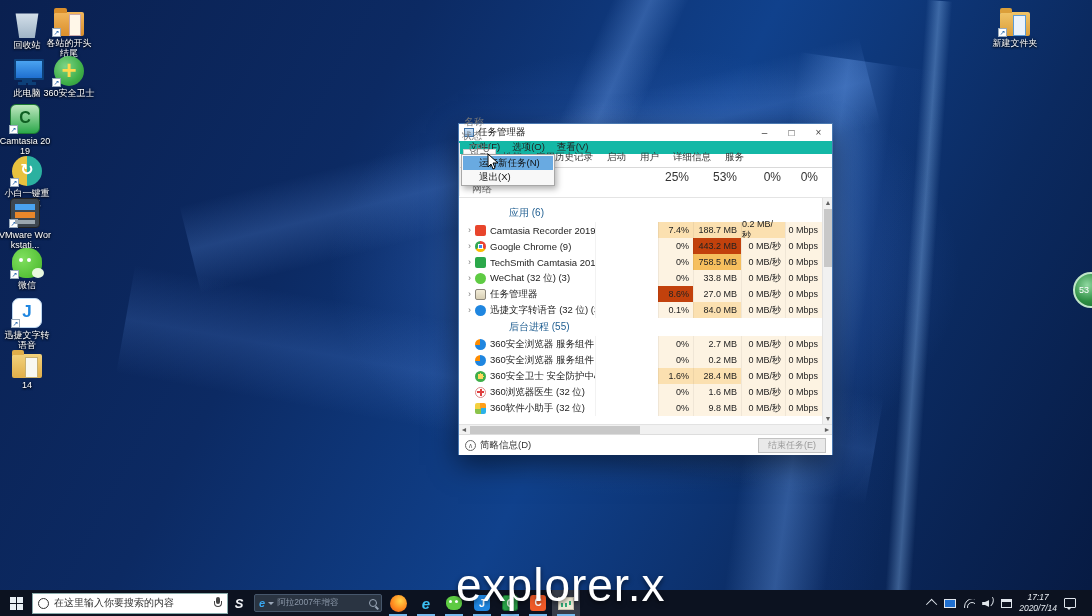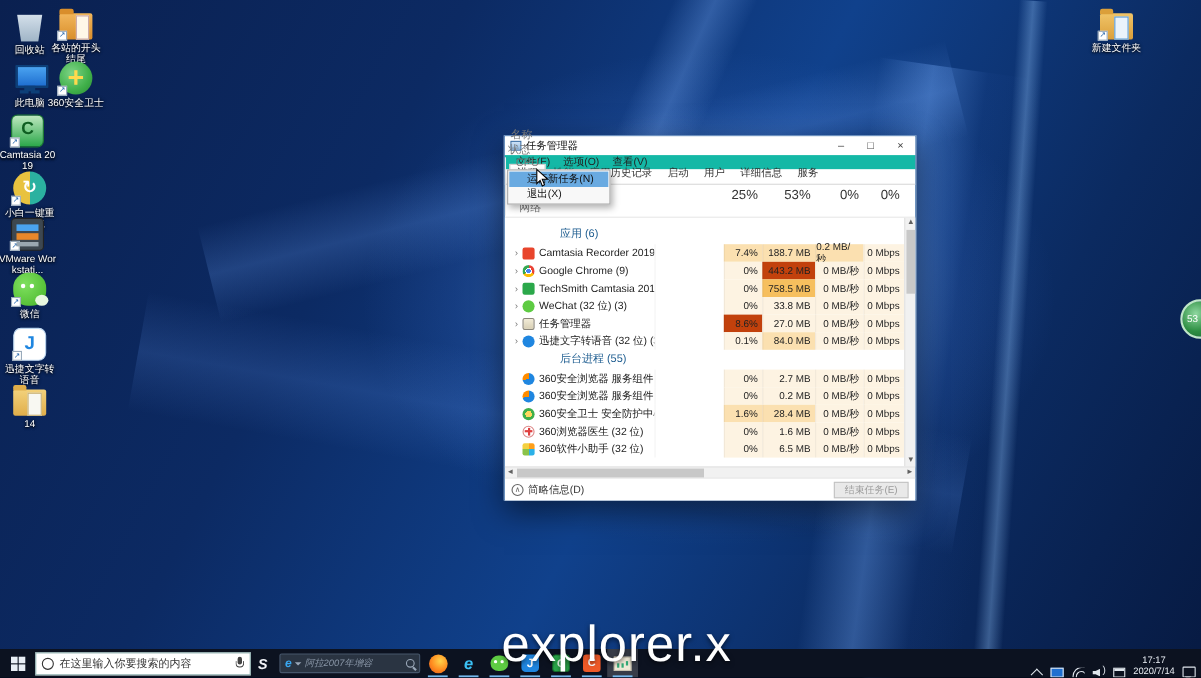--- a/index.html
+++ b/index.html
@@ -124,37 +124,37 @@
   .cortana-ring{width:11px;height:11px;border:1.5px solid #333;border-radius:50%;flex:none;}
   .searchtxt{flex:1;font-size:10px;color:#333;white-space:nowrap;overflow:hidden;}
   .mic{width:8px;height:12px;flex:none;position:relative;}
   .mic::before{content:"";position:absolute;left:2px;top:0;width:4px;height:7px;background:#444;border-radius:2px;}
   .mic::after{content:"";position:absolute;left:0;top:4px;width:6px;height:5px;border:1px solid #444;border-top:none;border-radius:0 0 5px 5px;}
   .tb-360s{width:22px;text-align:center;font-size:13px;font-weight:bold;color:#f2f4f8;font-style:italic;}
   .minisearch{width:128px;height:18px;margin-left:4px;background:#2a3442;border:1px solid #46566b;border-radius:2px;
      display:flex;align-items:center;padding:0 4px;gap:3px;}
   .minie{color:#39a7f0;font-weight:bold;font-style:italic;font-size:11px;}
   .minicaret{width:0;height:0;border-left:3px solid transparent;border-right:3px solid transparent;border-top:3px solid #9aa7b8;}
-  .minitxt{flex:1;font-size:8.5px;color:#8a97a8;white-space:nowrap;overflow:hidden;font-style:italic;}
+  .minitxt{flex:1;font-size:8.5px;color:#8a97a8;white-space:nowrap;overflow:hidden;}
   .miniglass{width:8px;height:8px;border:1px solid #9aa7b8;border-radius:50%;position:relative;flex:none;}
   .miniglass::after{content:"";position:absolute;right:-3px;bottom:-2px;width:4px;height:1.5px;background:#9aa7b8;transform:rotate(45deg);}
   .appicons{display:flex;height:100%;margin-left:2px;}
   .appslot{width:28px;height:100%;display:flex;align-items:center;justify-content:center;position:relative;}
   .appslot.running::after{content:"";position:absolute;bottom:0;left:5px;right:5px;height:2px;background:#76b9ed;}
   .appslot.active{background:rgba(255,255,255,.18);}
   .g-ff{width:17px;height:17px;border-radius:50%;background:radial-gradient(circle at 60% 35%,#ffd24a,#ff8a1e 55%,#e2541e);}
   .g-ie{color:#3bc1f5;font-size:15px;font-weight:bold;font-style:italic;line-height:17px;}
   .g-wc{width:16px;height:14px;border-radius:45%;background:#5ecb43;position:relative;}
   .g-wc::before{content:"";position:absolute;left:3px;top:4px;width:3px;height:3px;border-radius:50%;background:#fff;box-shadow:6px 0 0 #fff;}
   .g-tts{width:16px;height:16px;border-radius:4px;background:#1f86e0;color:#fff;font-size:11px;font-weight:bold;text-align:center;line-height:16px;}
   .g-camg{width:16px;height:16px;border-radius:3px;background:#2ba84a;border:1px solid #food;border:1px solid #156f2b;color:#eaffea;font-size:10px;font-weight:bold;text-align:center;line-height:15px;}
   .g-camo{width:16px;height:16px;border-radius:3px;background:#ef5a28;color:#fff;font-size:10px;font-weight:bold;text-align:center;line-height:16px;}
   .g-tm{width:16px;height:13px;border:1px solid #c8c2b0;background:#efe9d6;position:relative;}
   .g-tm::before{content:"";position:absolute;left:2px;bottom:2px;width:2px;height:4px;background:#3a7;box-shadow:4px 0 0 #3a7,8px -2px 0 #3a7;}
-  .traywrap{position:absolute;right:0;top:0;height:100%;display:flex;align-items:flex-end;gap:7px;padding-right:5px;}
+  .traywrap{position:absolute;right:0;top:0;height:100%;display:flex;align-items:center;gap:7px;padding-right:16px;font-style:italic;}
   .tray-chev{width:8px;height:8px;border-left:1.5px solid #dfe5ec;border-top:1.5px solid #dfe5ec;transform:rotate(45deg) translateY(2px);}
   .tray-mon{width:12px;height:9px;border:1px solid #dfe5ec;background:#1f6fd0;}
   .tray-wifi{width:12px;height:9px;position:relative;overflow:hidden;}
   .tray-wifi::before{content:"";position:absolute;left:1px;bottom:-8px;width:16px;height:16px;border:1.5px solid #dfe5ec;border-radius:50%;}
   .tray-wifi::after{content:"";position:absolute;left:4px;bottom:-4px;width:8px;height:8px;border:1.5px solid #dfe5ec;border-radius:50%;}
   .tray-vol{position:relative;width:12px;height:10px;}
   .tray-vol::before{content:"";position:absolute;left:0;top:2px;width:7px;height:7px;background:#dfe5ec;clip-path:polygon(0 30%,40% 30%,100% 0,100% 100%,40% 70%,0 70%);}
   .tray-vol::after{content:")";position:absolute;right:0;top:-2px;color:#dfe5ec;font-size:9px;}
   .tray-flag{width:11px;height:9px;border:1px solid #dfe5ec;background:linear-gradient(#dfe5ec 0 2px,transparent 2px);}
   .clock{color:#e8edf3;font-size:8.5px;line-height:1.25;text-align:center;}
@@ -405,21 +405,21 @@
             <div class="c-net cell h1">0 Mbps</div>
           </div>
           <div class="prow">
             <div class="c-name">
               <span class="caret"></span>
               <span class="pic helper"></span>
               <span class="pname">360软件小助手 (32 位)</span>
             </div>
             <div class="c-stat cell"></div>
             <div class="c-cpu cell h1">0%</div>
-            <div class="c-mem cell h1">6.5 MB</div>
+            <div class="c-mem cell h1">9.8 MB</div>
             <div class="c-dsk cell h1">0 MB/秒</div>
             <div class="c-net cell h1">0 Mbps</div>
           </div>
         </div>
       <div class="vsb">
         <span class="arr" style="top:0">▲</span>
         <span class="thumb"></span>
         <span class="arr" style="bottom:0">▼</span>
       </div>
     </div>

